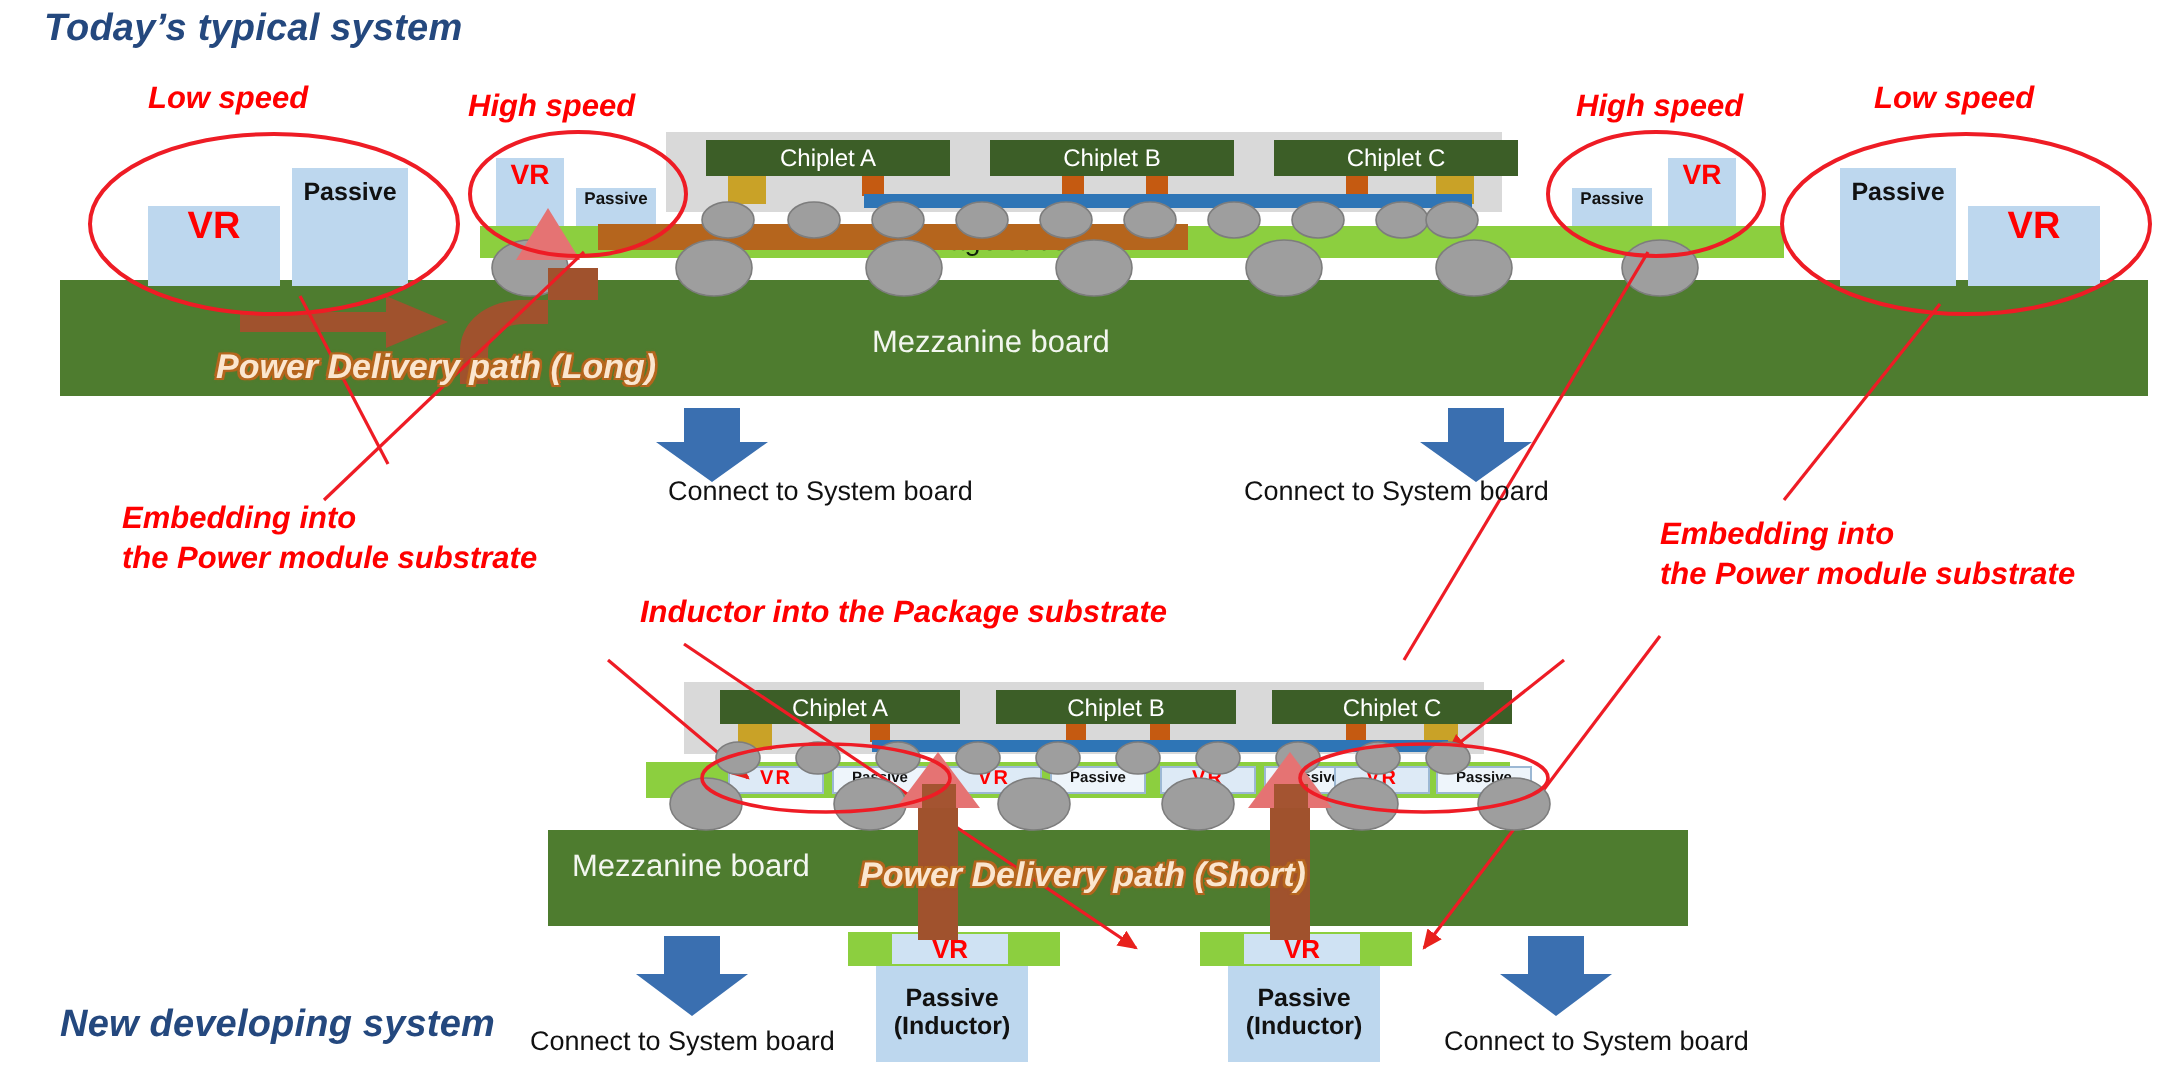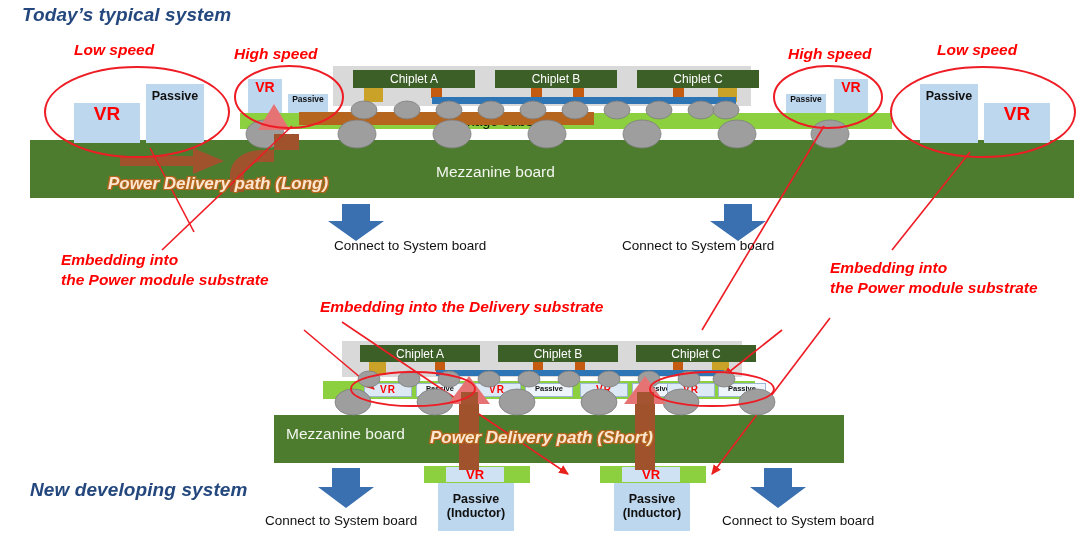--- a/index.html
+++ b/index.html
@@ -168,21 +168,21 @@
   .orangepad { position: absolute; background: #c55a11; }
   .goldpad { position: absolute; background: #c9a227; }
   .brownpath { position: absolute; background: #b5651d; }
 </style>
 </head>
 <body>
 
 <div id="stage">
 
   <div class="hdr" style="left:10px; top:4px;">Today’s typical system</div>
-  <div class="hdr" style="left:18px; top:479px;">New developing system</div>
+  <div class="hdr" style="left:18px; top:502px;">New developing system</div>
 
   <div class="board" style="left:18px; top:140px; width:1044px; height:58px;"></div>
   <div class="boardlbl" style="left:424px; top:163px;">Mezzanine  board</div>
 
   <div class="pkgsub" style="left:228px; top:113px; width:652px; height:16px;"></div>
   <div class="pkgsublbl" style="left:430px; top:113px;">Package substrate</div>
 
   <div class="interposer" style="left:321px; top:66px; width:418px; height:40px;"></div>
 
   <div class="chiplet" style="left:341px; top:70px; width:122px; height:18px;">
@@ -427,15 +427,15 @@
   <div class="redlabel" style="left:49px; top:250px;">
     <div>Embedding into</div>
     <div>the Power module substrate</div>
   </div>
 
   <div class="redlabel" style="left:818px; top:258px;">
     <div>Embedding into</div>
     <div>the Power module substrate</div>
   </div>
 
-  <div class="redlabel" style="left:308px; top:297px;">Embedding into the Delivery substrate</div>
+  <div class="redlabel" style="left:308px; top:297px;">Inductor into the Package substrate</div>
 
 </div>
 
 </body></html>

